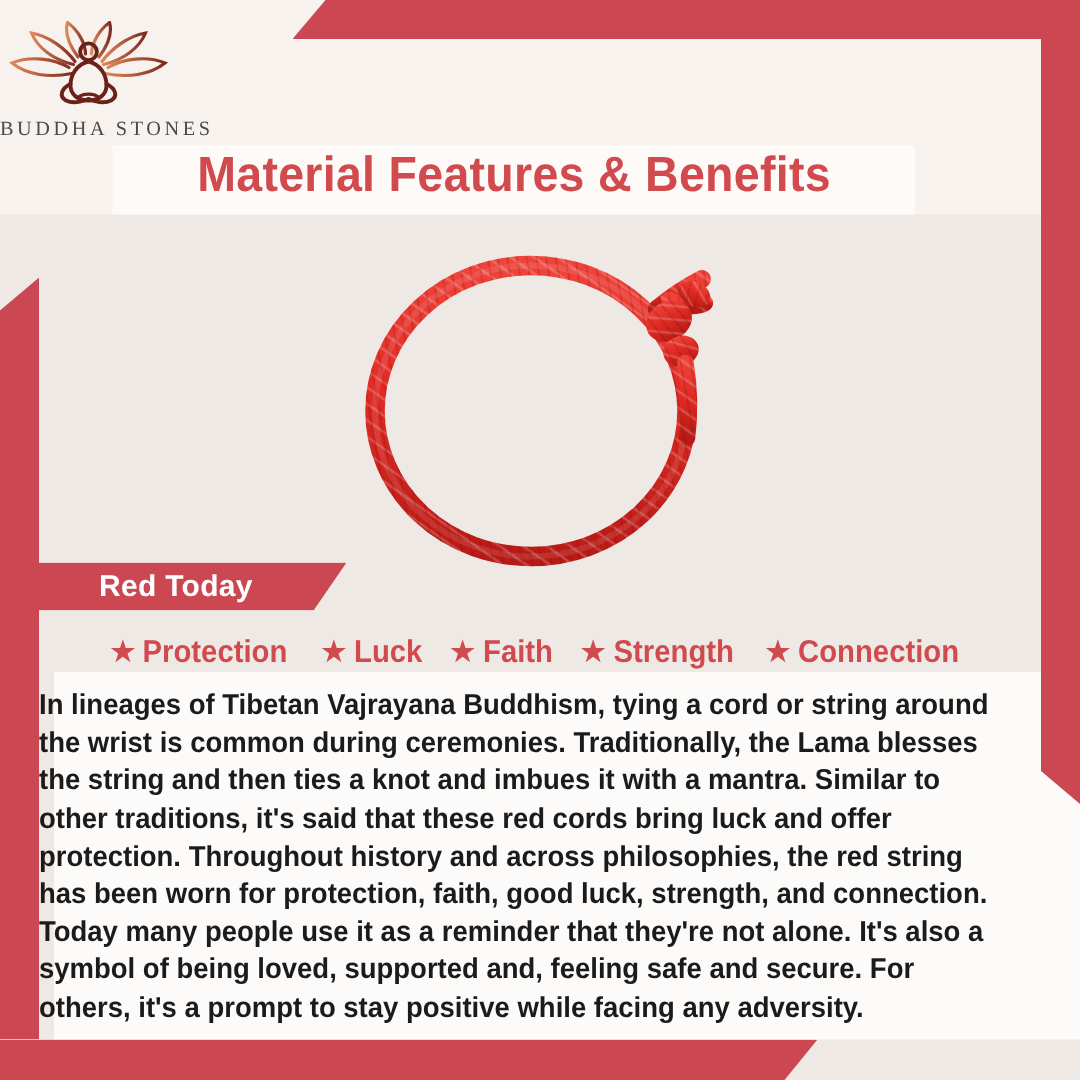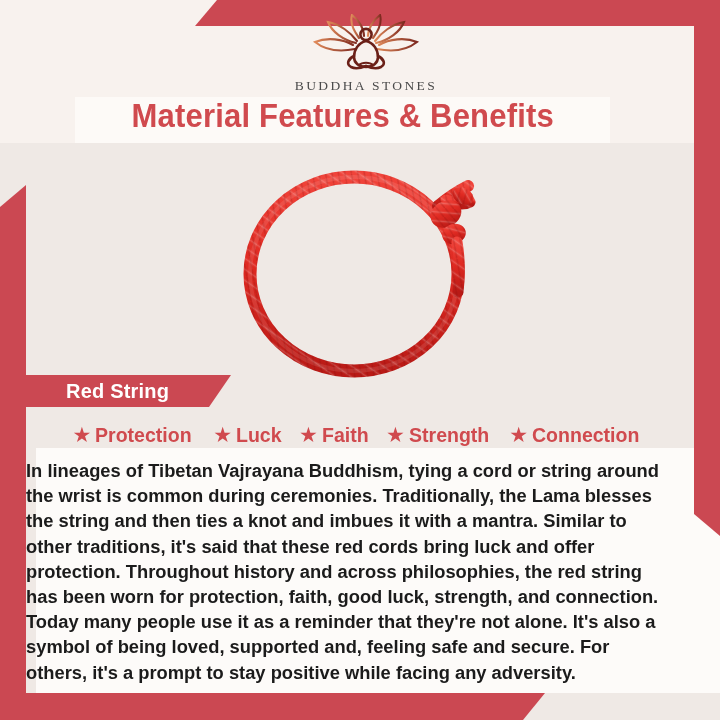--- a/index.html
+++ b/index.html
@@ -48,21 +48,21 @@
   }
   .bar-bottom-left{
     position:absolute;left:0;bottom:0;width:545px;height:27px;
     background:#cb4852;
     clip-path:polygon(0 0,100% 0,calc(100% - 22px) 100%,0 100%);
   }
 
   
   .logo{
     position:absolute;left:0;right:0;top:14px;
-    display:flex;flex-direction:column;align-items:center;padding-left:12px;
+    display:flex;flex-direction:column;align-items:flex-start;
   }
   .logo-mark{width:118px;height:62px;display:block;}
   .logo-text{
     margin-top:2px;
     font-family:"Liberation Serif","DejaVu Serif",serif;
     font-size:13.5px;letter-spacing:2.4px;color:#4a4a4a;
     font-weight:400;
   }
 
   
@@ -217,21 +217,21 @@
       </g>
 
       <g fill="none" stroke-linecap="round">
         <path d="M225 86 C228 104 228 120 226 136" stroke="url(#cordg)" stroke-width="11"></path>
         <path d="M225 86 C228 104 228 120 226 136" stroke="url(#braid)" stroke-width="11"></path>
       </g>
     </svg>
   </div>
 
   <div class="name-band">
-    <span>Red String</span>
+    <span>Red Today</span>
   </div>
 
   <div class="benefits">
     <div class="benefit">
       <span class="star">★</span>
       <span class="blabel">Protection</span>
     </div>
     <div class="benefit">
       <span class="star">★</span>
       <span class="blabel">Luck</span>

